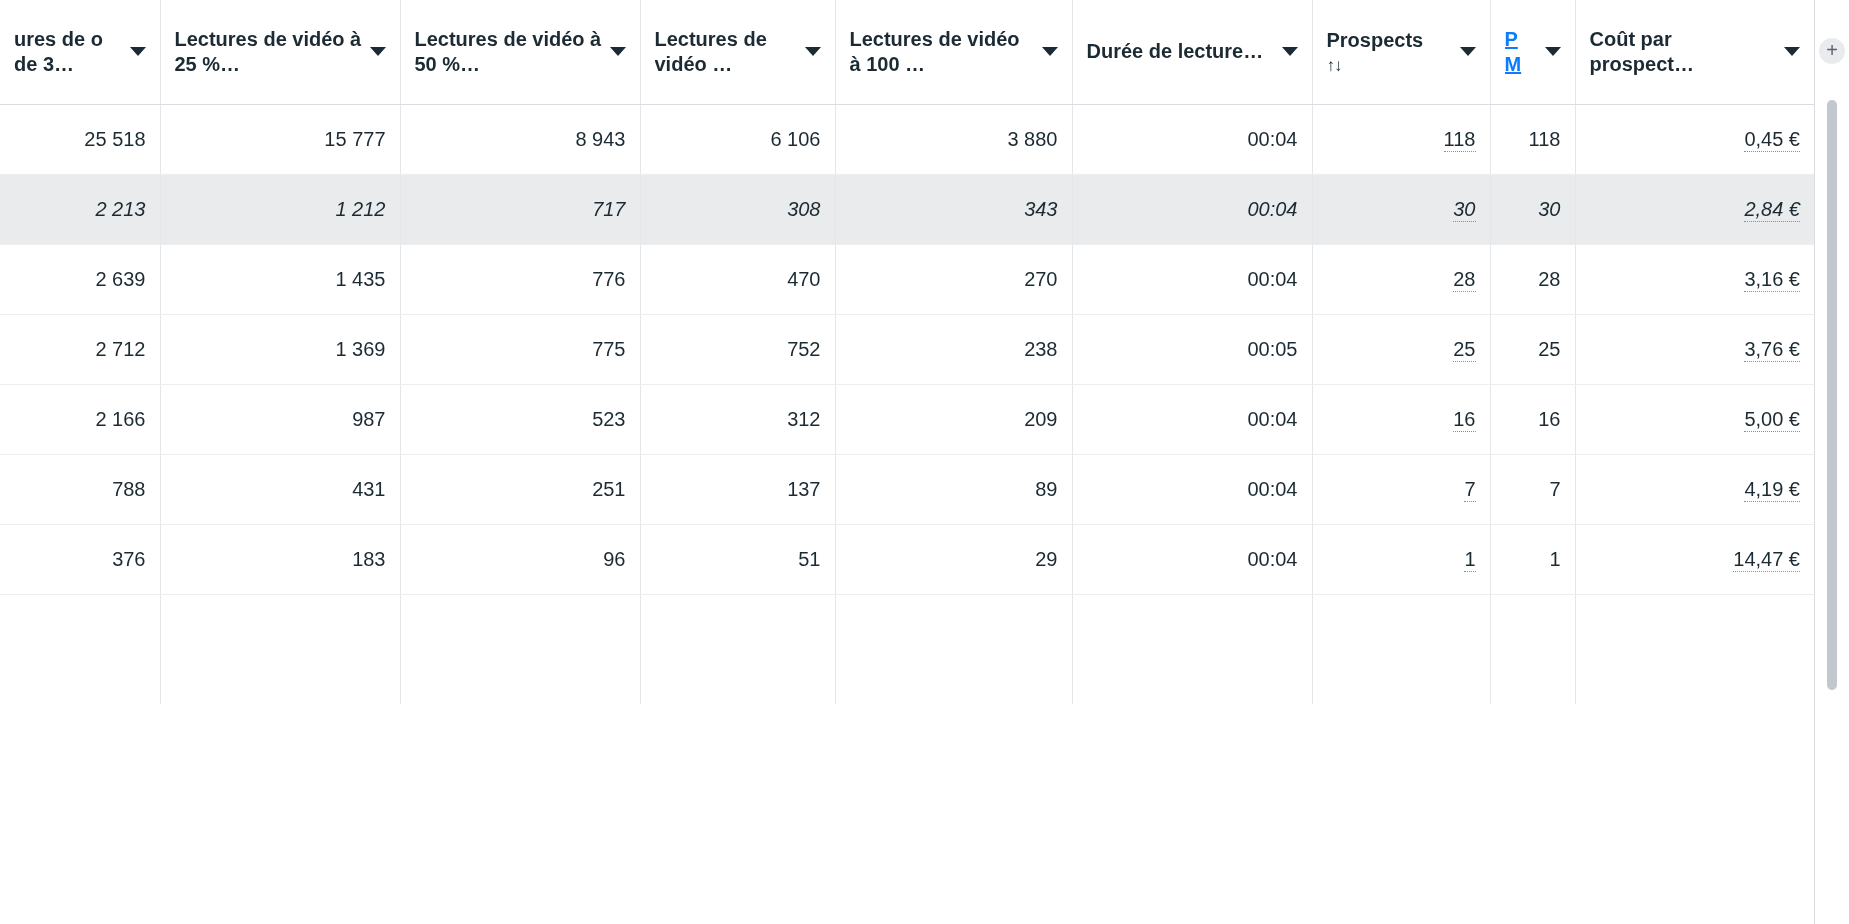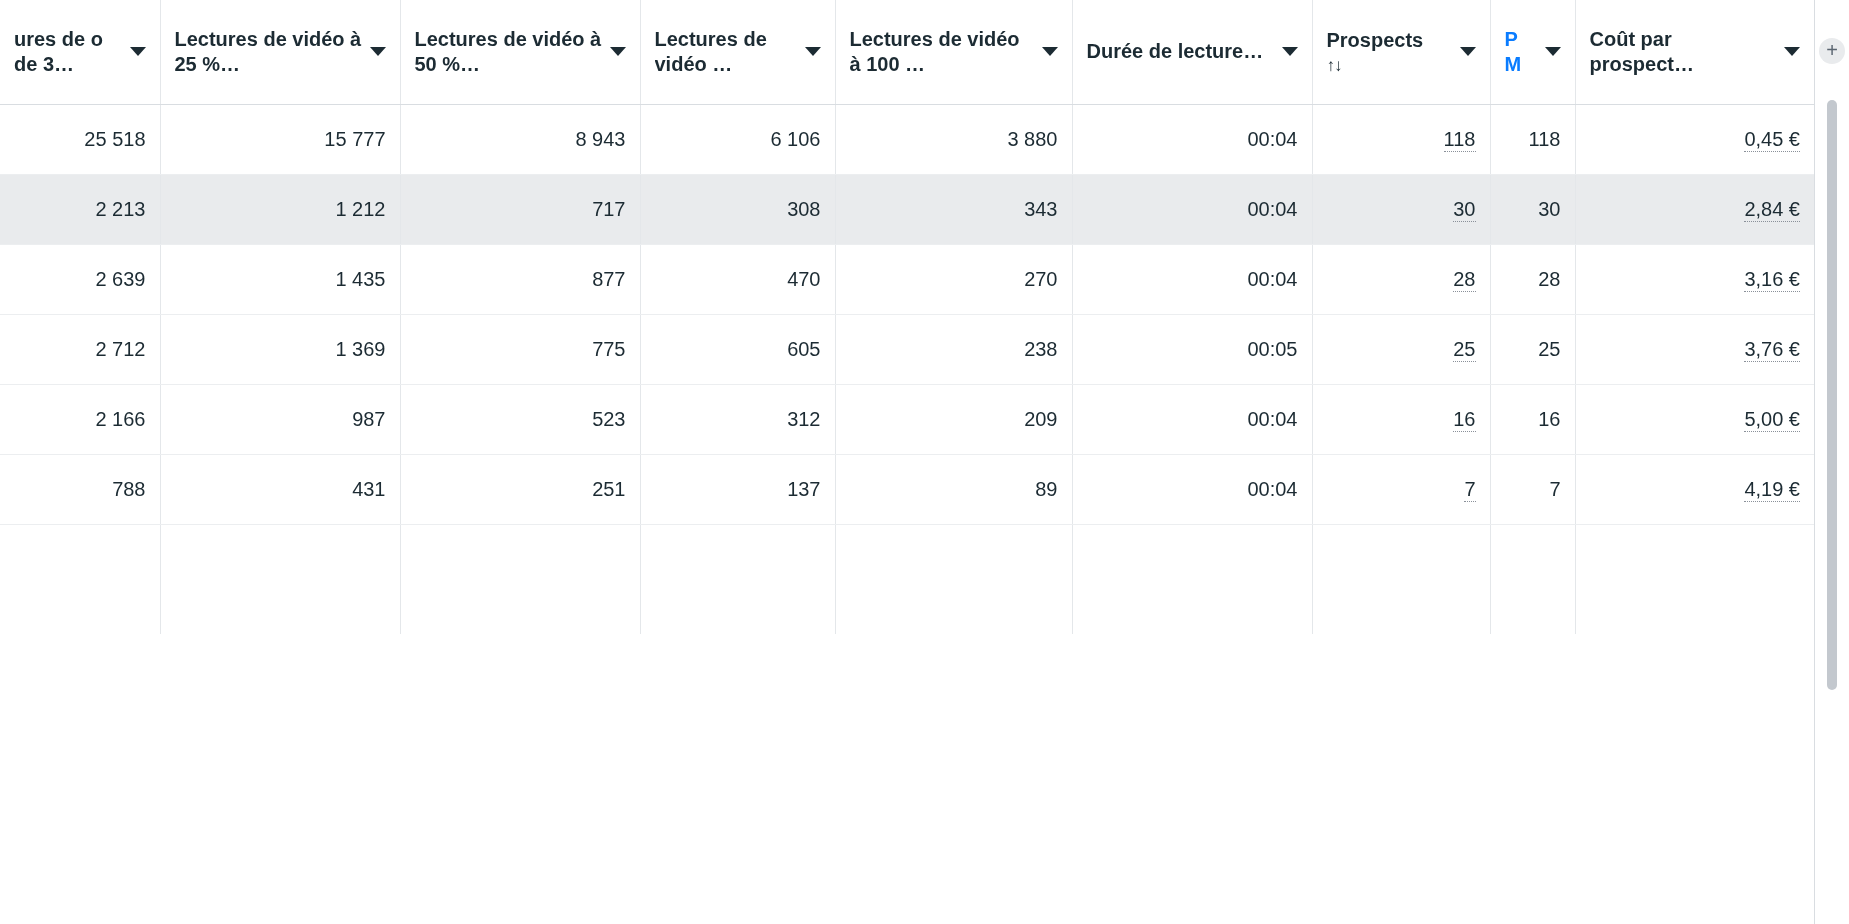--- a/index.html
+++ b/index.html
@@ -74,38 +74,39 @@
     border-top: 9px solid #1c2b33;
     cursor: pointer;
   }
   .sort-arrows {
     font-size: 17px;
     letter-spacing: -1px;
     font-weight: bold;
     display: block;
     margin-top: 2px;
   }
-  th.blue .hdr-label { color: #0a7cff; }
+  th.blue .hdr-label { color: #0a7cff; text-decoration: underline; }
   th.blue .caret { border-top-color: #1c2b33; }
 
   
   tbody td {
     height: 70px;
     padding: 0 14px;
     border-bottom: 1px solid #eceef0;
     border-right: 1px solid #e4e7ea;
     text-align: right;
     font-size: 20px;
     color: #1c2b33;
     white-space: nowrap;
     box-sizing: border-box;
     font-weight: normal;
   }
   tbody tr.highlight td {
     background: #e9ebed;
+    font-style: italic;
   }
   tbody tr.empty td {
     height: 110px;
     border-bottom: none;
     border-right: 1px solid #e4e7ea;
     background: #ffffff;
   }
   .dotted {
     border-bottom: 1px dotted #8a9099;
     padding-bottom: 1px;
@@ -270,33 +271,33 @@
           <td>308</td>
           <td>343</td>
           <td>00:04</td>
           <td><span class="dotted">30</span></td>
           <td>30</td>
           <td class="nb"><span class="dotted">2,84 €</span></td>
         </tr>
         <tr>
           <td>2 639</td>
           <td>1 435</td>
-          <td>877</td>
+          <td>776</td>
           <td>470</td>
           <td>270</td>
           <td>00:04</td>
           <td><span class="dotted">28</span></td>
           <td>28</td>
           <td class="nb"><span class="dotted">3,16 €</span></td>
         </tr>
         <tr>
           <td>2 712</td>
           <td>1 369</td>
           <td>775</td>
-          <td>605</td>
+          <td>752</td>
           <td>238</td>
           <td>00:05</td>
           <td><span class="dotted">25</span></td>
           <td>25</td>
           <td class="nb"><span class="dotted">3,76 €</span></td>
         </tr>
         <tr>
           <td>2 166</td>
           <td>987</td>
           <td>523</td>
@@ -310,20 +311,31 @@
         <tr>
           <td>788</td>
           <td>431</td>
           <td>251</td>
           <td>137</td>
           <td>89</td>
           <td>00:04</td>
           <td><span class="dotted">7</span></td>
           <td>7</td>
           <td class="nb"><span class="dotted">4,19 €</span></td>
+        </tr>
+        <tr>
+          <td>376</td>
+          <td>183</td>
+          <td>96</td>
+          <td>51</td>
+          <td>29</td>
+          <td>00:04</td>
+          <td><span class="dotted">1</span></td>
+          <td>1</td>
+          <td class="nb"><span class="dotted">14,47 €</span></td>
         </tr>
         <tr class="empty">
           <td></td>
           <td></td>
           <td></td>
           <td></td>
           <td></td>
           <td></td>
           <td></td>
           <td></td>

